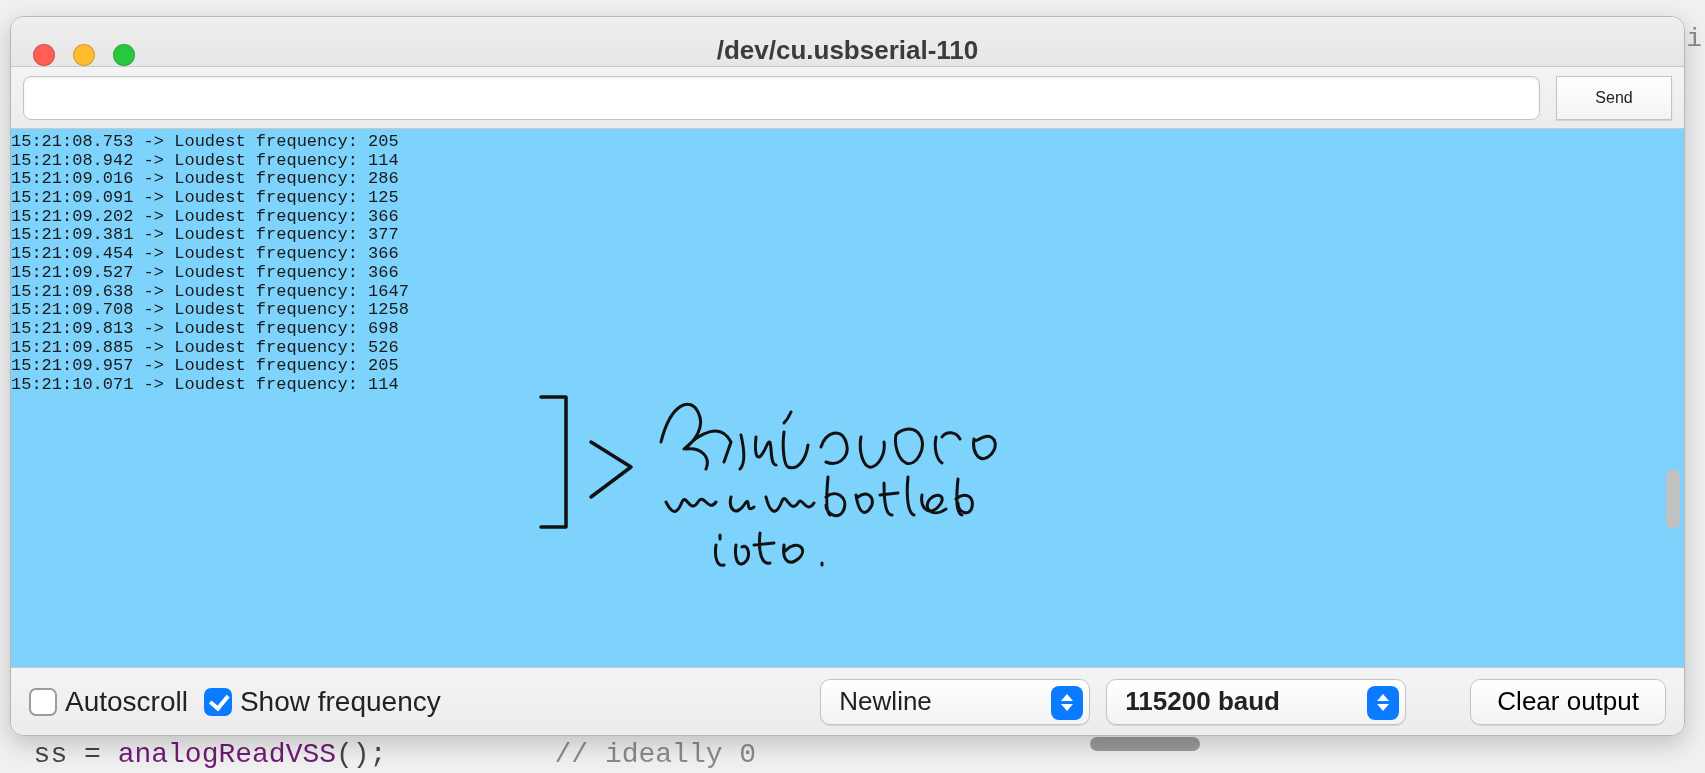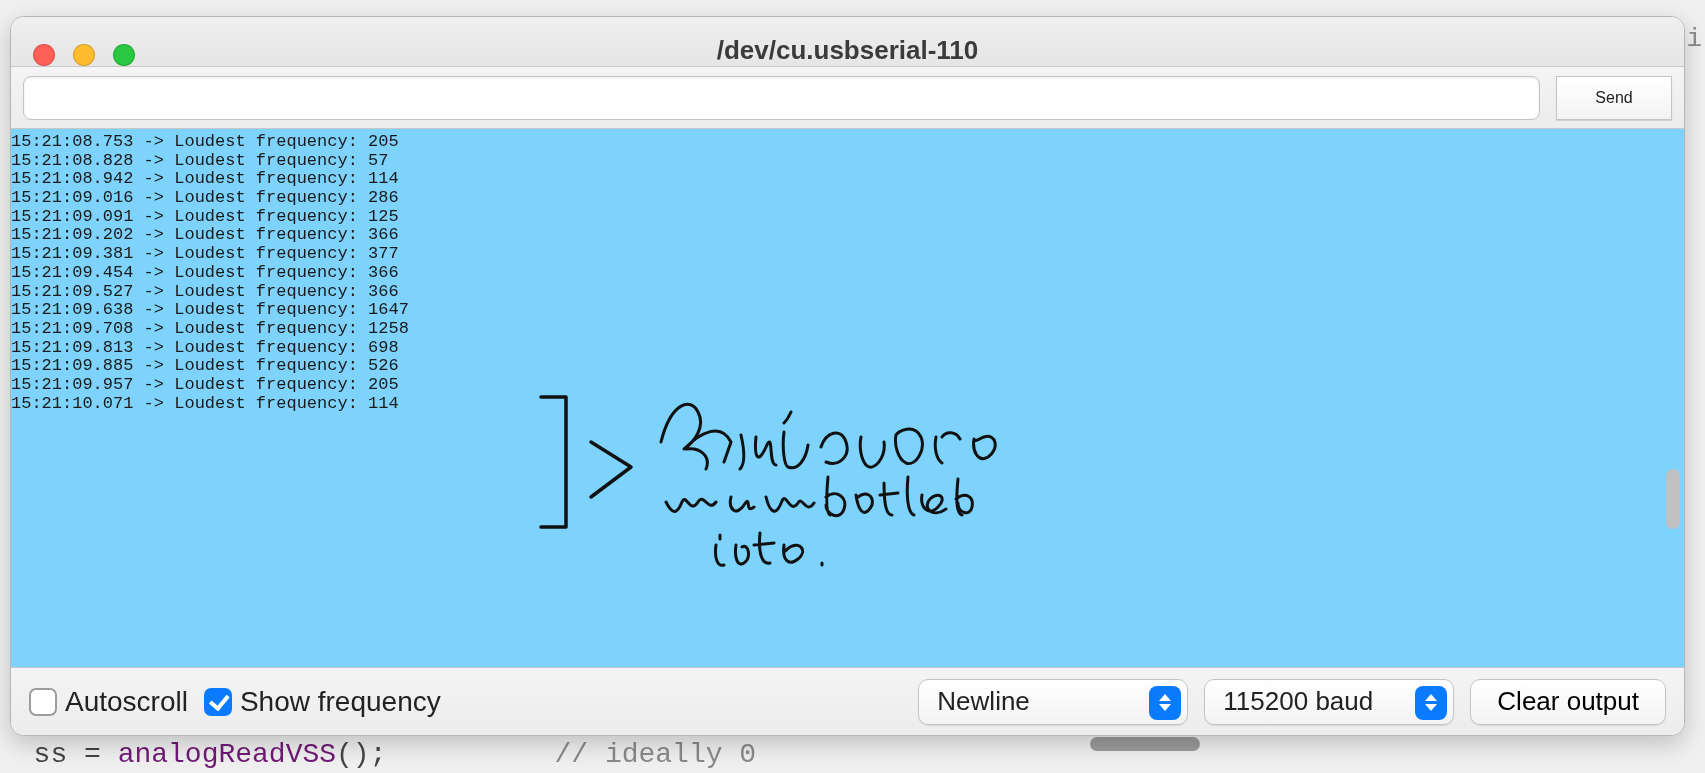--- a/index.html
+++ b/index.html
@@ -186,31 +186,32 @@
   .select .arrows::before,
   .select .arrows::after {
     content:""; width:0; height:0;
     border-left:6px solid transparent;
     border-right:6px solid transparent;
   }
   .select .arrows::before { border-bottom:7px solid #fff; margin-bottom:3px;}
   .select .arrows::after  { border-top:7px solid #fff; }
 
   .select.lineend { width: 270px; }
-  .select.baud    { width: 250px; }
+  .select.baud    { width: 300px; font-weight: bold; }
 
   .clear-btn {
     height: 46px;
     padding: 0 26px;
     border:1px solid #c4c4c4;
     border-radius:10px;
     background: linear-gradient(#ffffff,#f3f3f3);
     font-size:26px;
     cursor:pointer;
     box-shadow: 0 1px 1px rgba(0,0,0,0.1);
+    margin-left: 48px;
   }
 </style>
 </head>
 <body>
 
 <div class="bg-code-top">
   <span class="grey">//   - A11 -&gt; A13, A16, A29, A31 -&gt; A35 (when pins are name   62        Serial.printf(" %u\n" , bi</span>
 </div>
 
 <div class="bg-code-bottom">
@@ -231,21 +232,20 @@
   </div>
 
   <div class="input-row">
     <input class="serial-input" type="text" value="" style="">
     <button class="send-btn">Send</button>
   </div>
 
   <div class="output-area">
     <div id="log-lines">
         <div class="line">15:21:08.753 -&gt; Loudest frequency: 205</div>
-        <div class="line">15:21:08.828 -&gt; Loudest frequency: 57</div>
         <div class="line">15:21:08.942 -&gt; Loudest frequency: 114</div>
         <div class="line">15:21:09.016 -&gt; Loudest frequency: 286</div>
         <div class="line">15:21:09.091 -&gt; Loudest frequency: 125</div>
         <div class="line">15:21:09.202 -&gt; Loudest frequency: 366</div>
         <div class="line">15:21:09.381 -&gt; Loudest frequency: 377</div>
         <div class="line">15:21:09.454 -&gt; Loudest frequency: 366</div>
         <div class="line">15:21:09.527 -&gt; Loudest frequency: 366</div>
         <div class="line">15:21:09.638 -&gt; Loudest frequency: 1647</div>
         <div class="line">15:21:09.708 -&gt; Loudest frequency: 1258</div>
         <div class="line">15:21:09.813 -&gt; Loudest frequency: 698</div>

